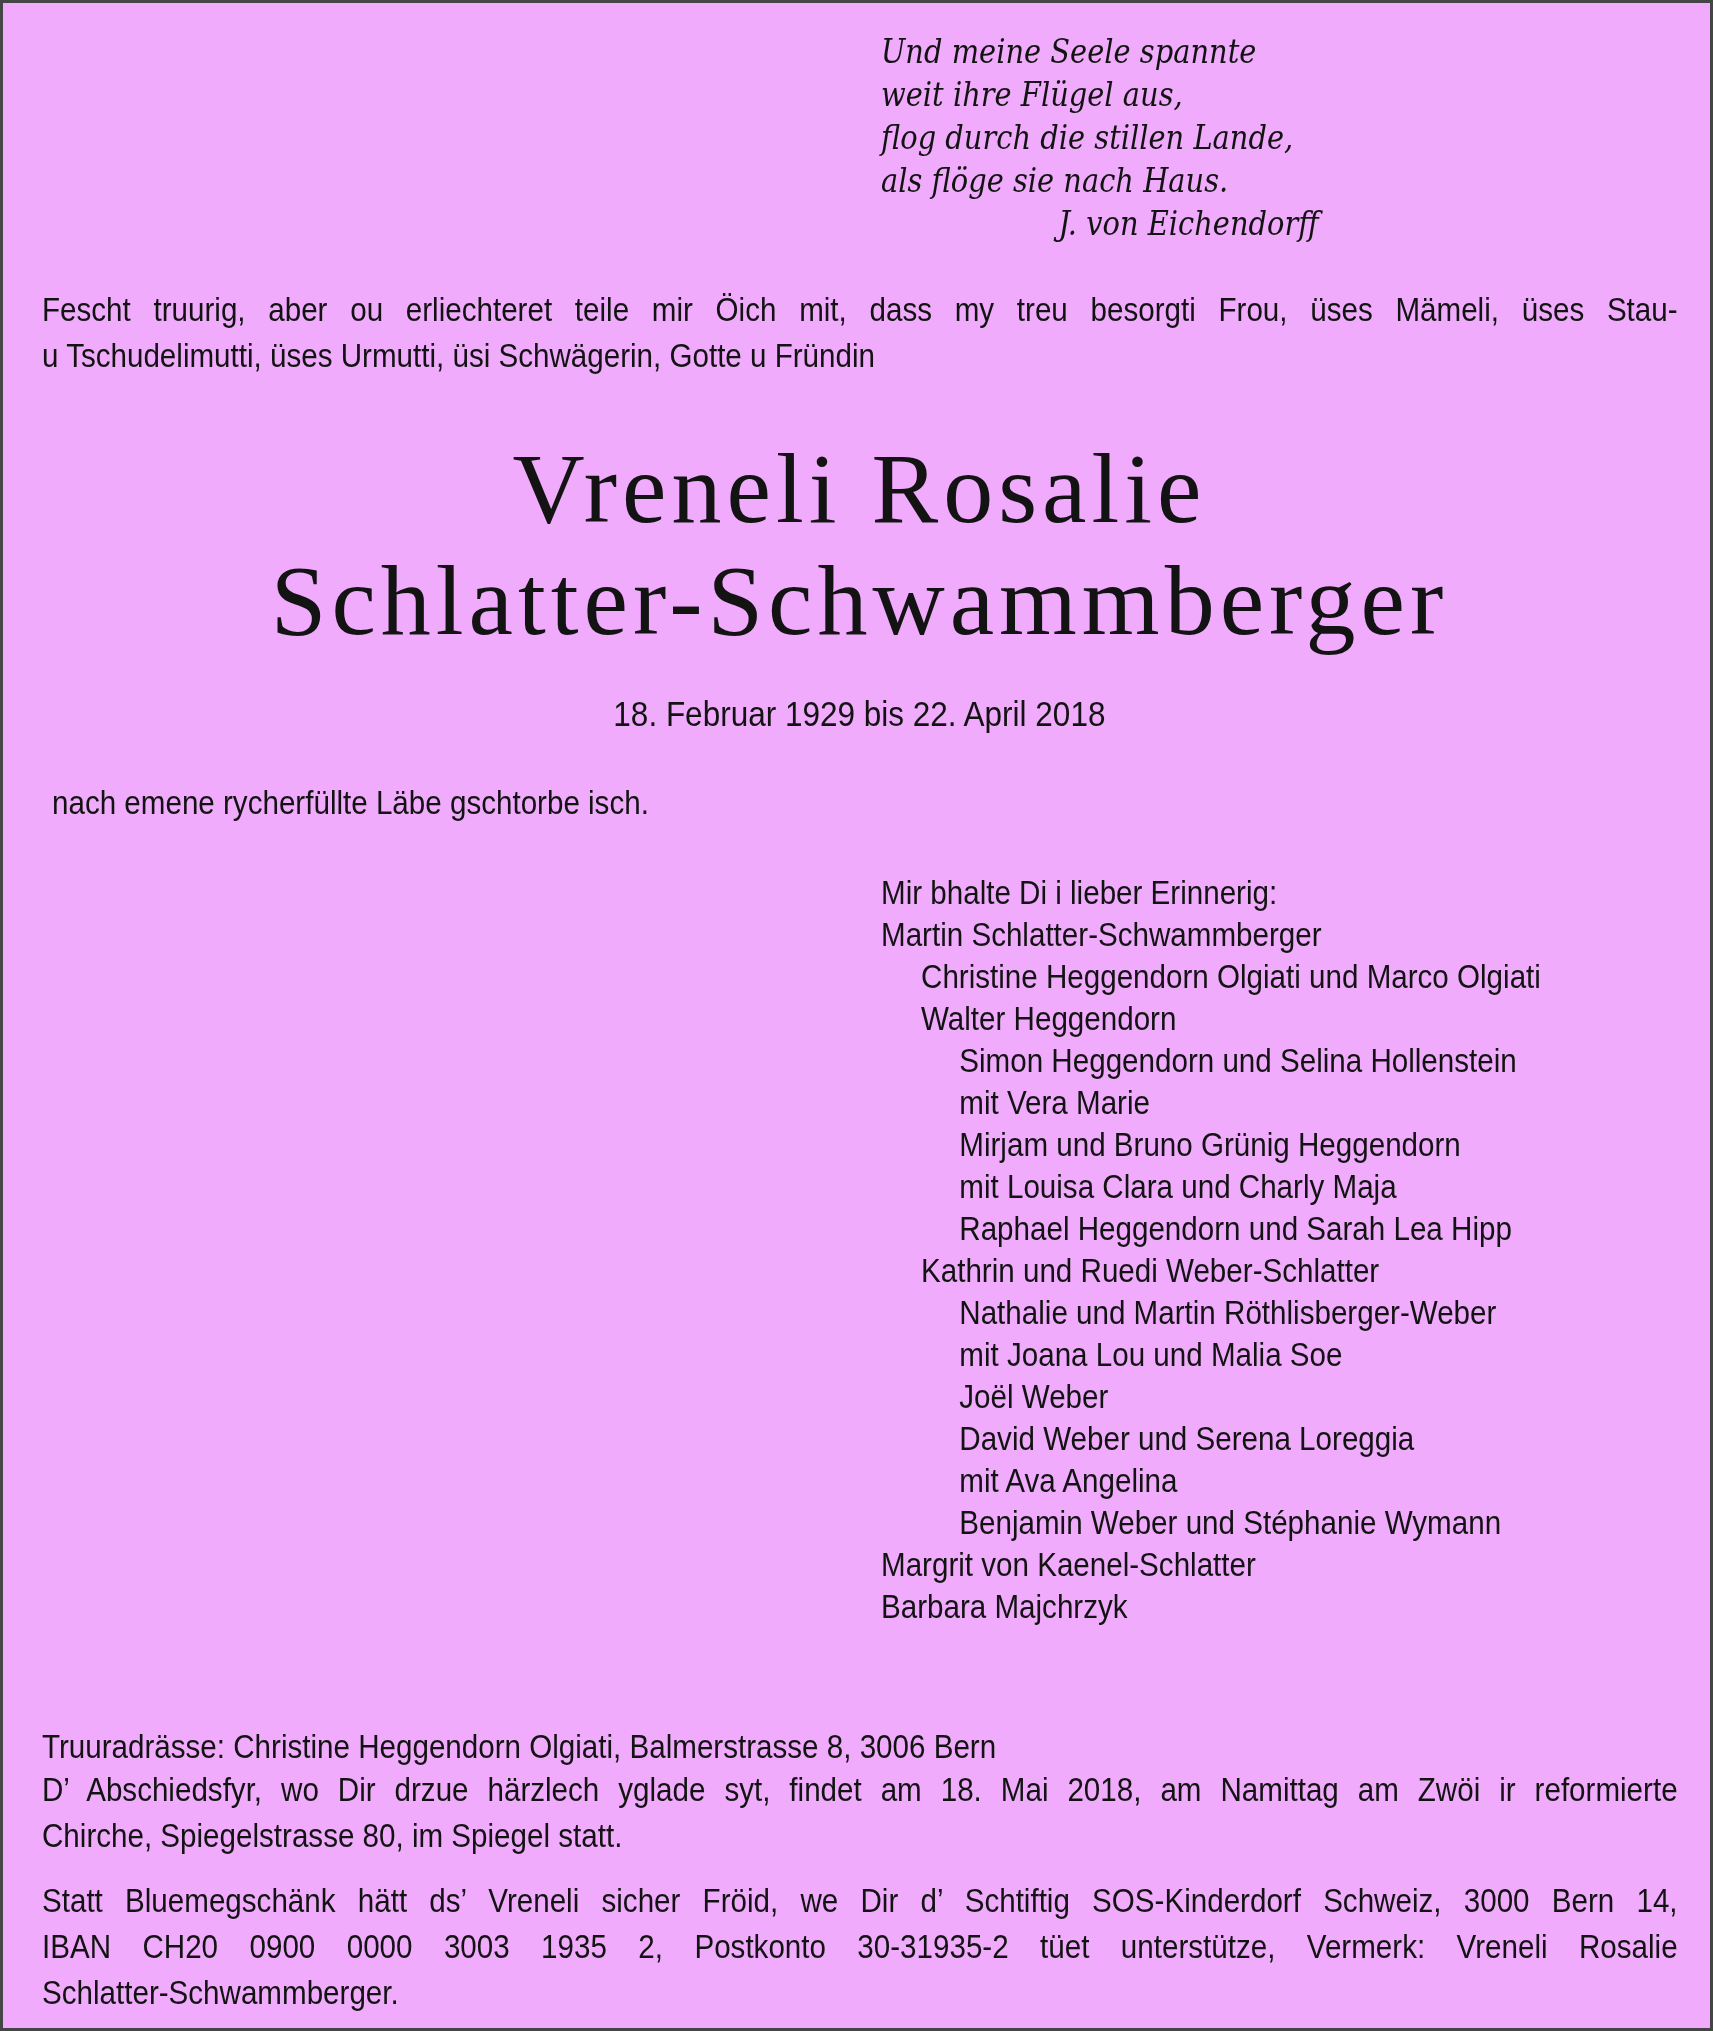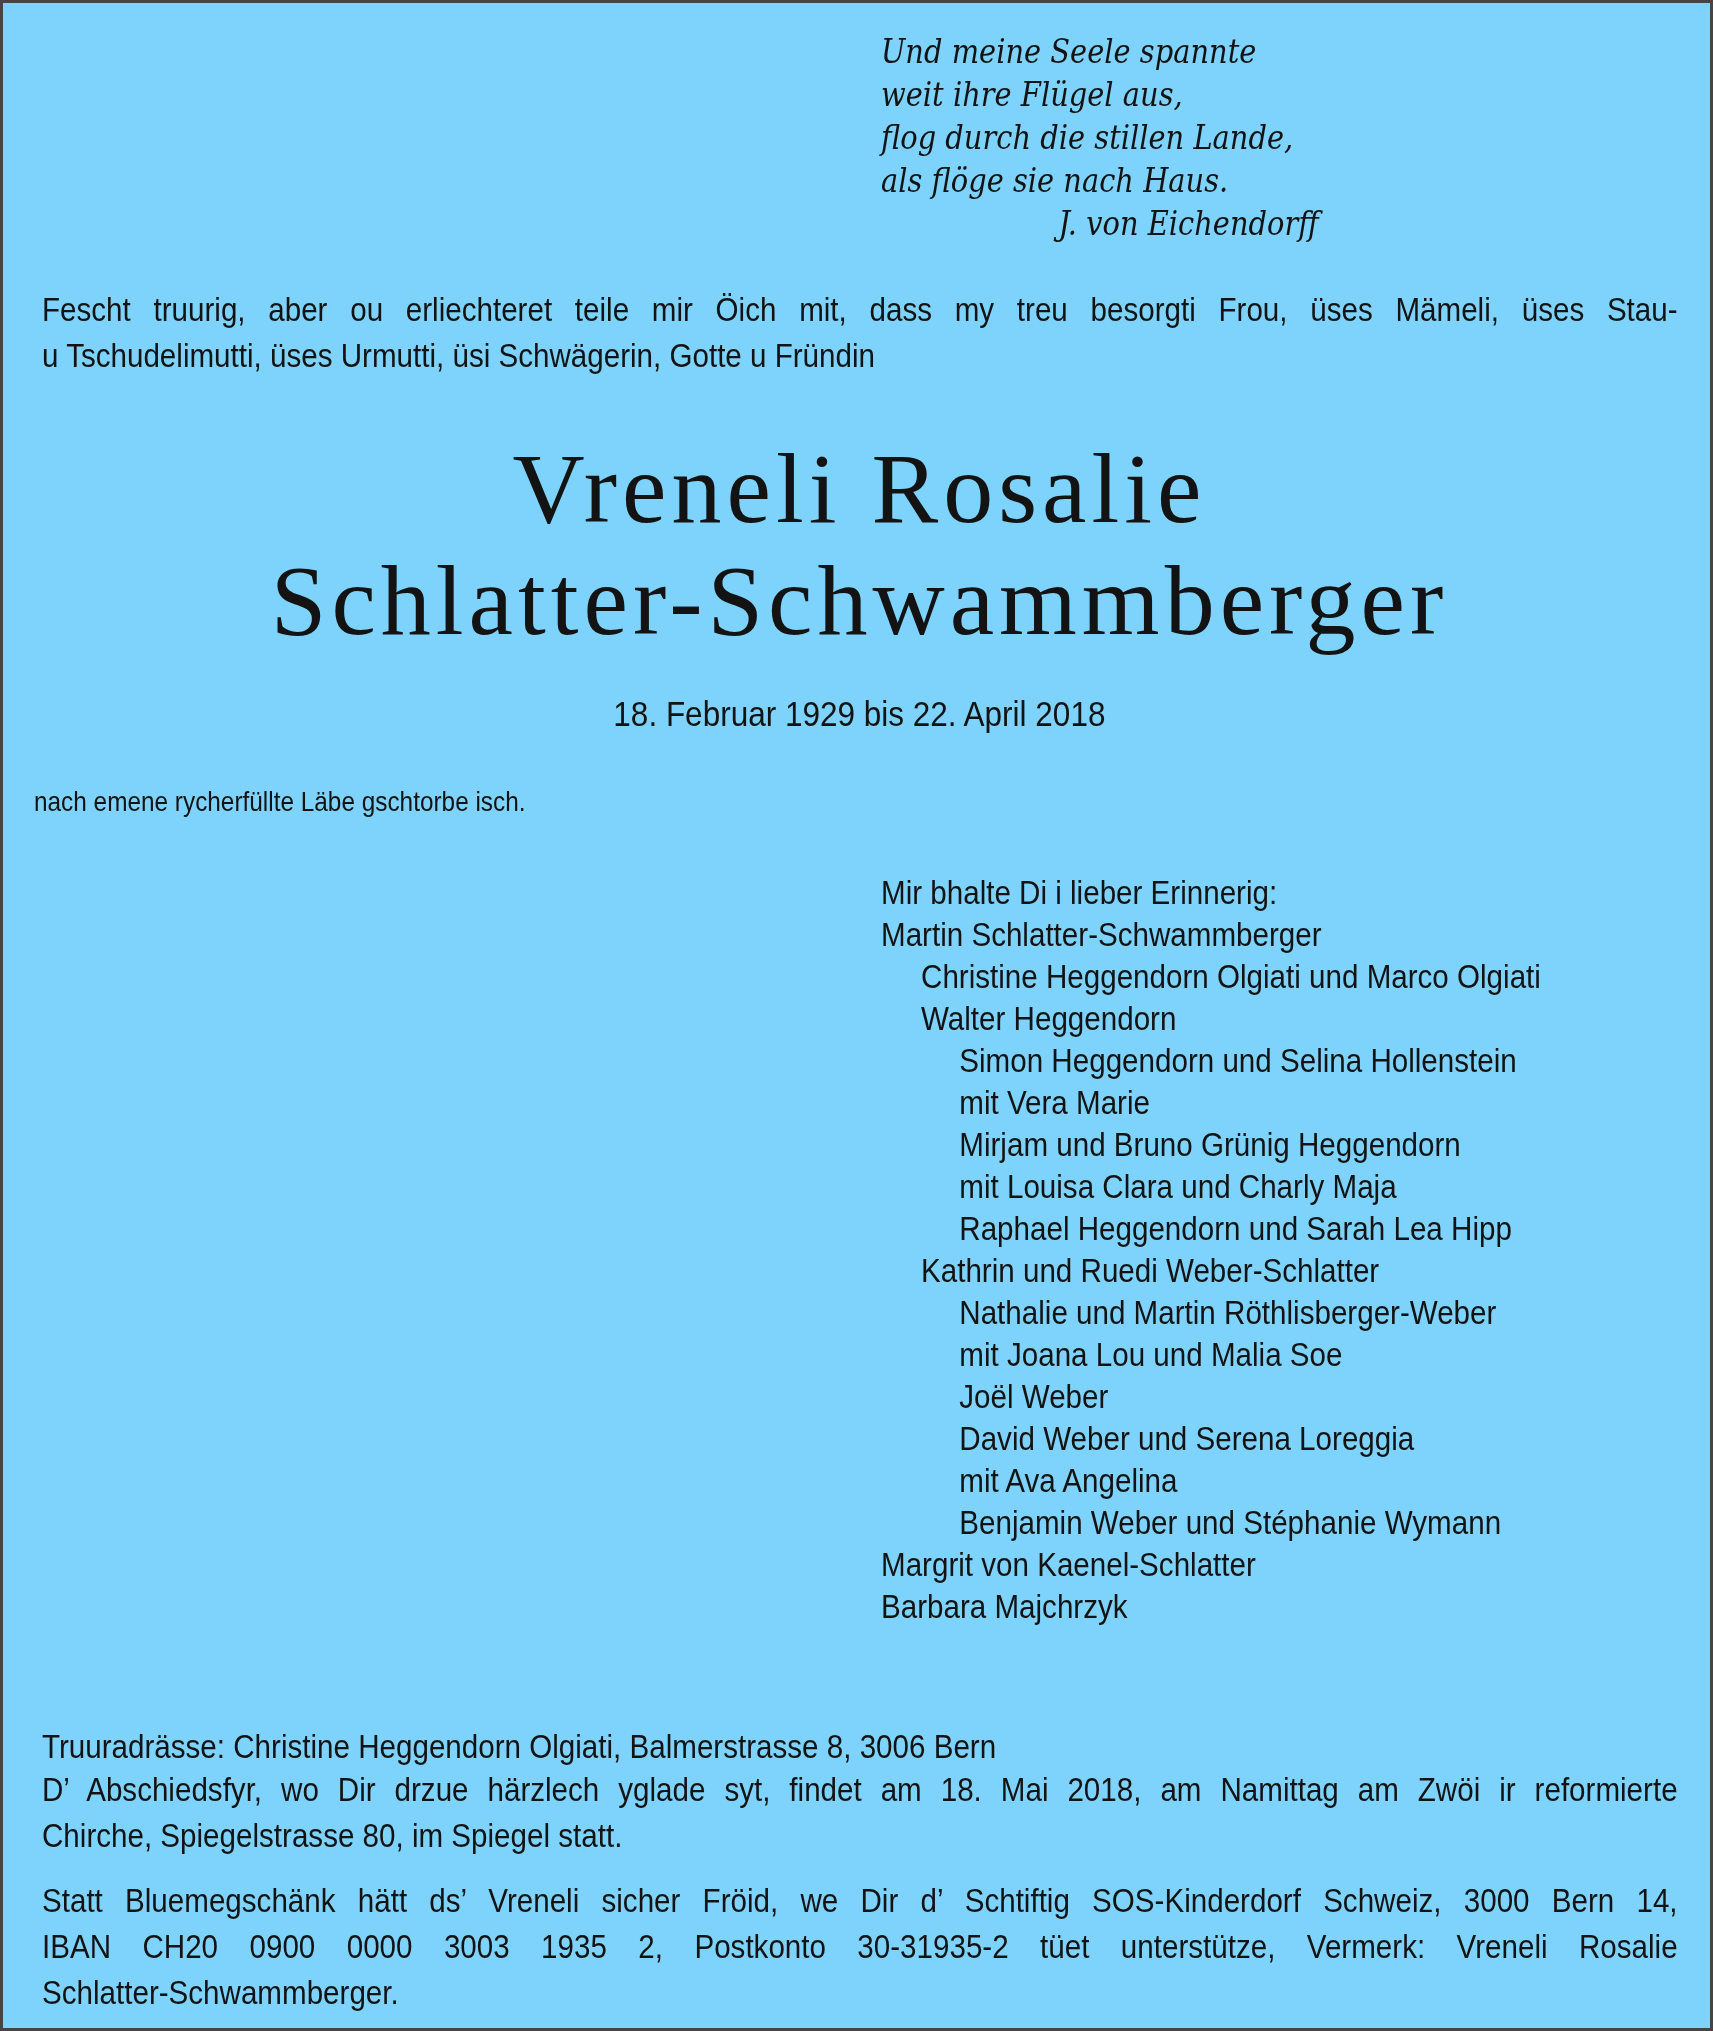--- a/index.html
+++ b/index.html
@@ -1,19 +1,19 @@
 <!DOCTYPE html>
 <html><head>
 <meta charset="utf-8">
 <style>
   html,body { margin:0; padding:0; background:#e8e8e8; }
   .page {
     position:relative;
     width:1713px; height:2031px;
-    background:#7dd3fc;
+    background:#f0abfc;
     border:3px solid #454545;
     box-sizing:border-box;
     overflow:hidden;
     color:#131313;
     font-family:"Liberation Sans", sans-serif;
   }
   
   .cond  { transform:scaleX(0.87); transform-origin:0 0; }
   .condP { transform:scaleX(0.85); transform-origin:0 0; }
 
@@ -42,21 +42,21 @@
     font-family:"Liberation Serif", serif;
     font-size:100px; line-height:112px;
     letter-spacing:5px;
   }
 
   
   .dates { position:absolute; left:0; top:689px; width:1713px; text-align:center; font-size:35px; line-height:44px; }
   .dates-inner { display:inline-block; transform:scaleX(0.9); transform-origin:center; }
 
   
-  .survived { position:absolute; left:31px; top:776px; font-size:28px; line-height:46px; }
+  .survived { position:absolute; left:49px; top:776px; font-size:34px; line-height:46px; }
 
   
   .family { position:absolute; left:878px; top:868px; }
   .family-inner { width:940px; font-size:34px; line-height:42px; }
   .family-inner .ind0 { padding-left:0; }
   .family-inner .ind1 { padding-left:46px; }
   .family-inner .ind2 { padding-left:90px; }
 
   
   .address { position:absolute; left:39px; top:1680px; font-size:34px; line-height:46px;margin-top:40px; }

